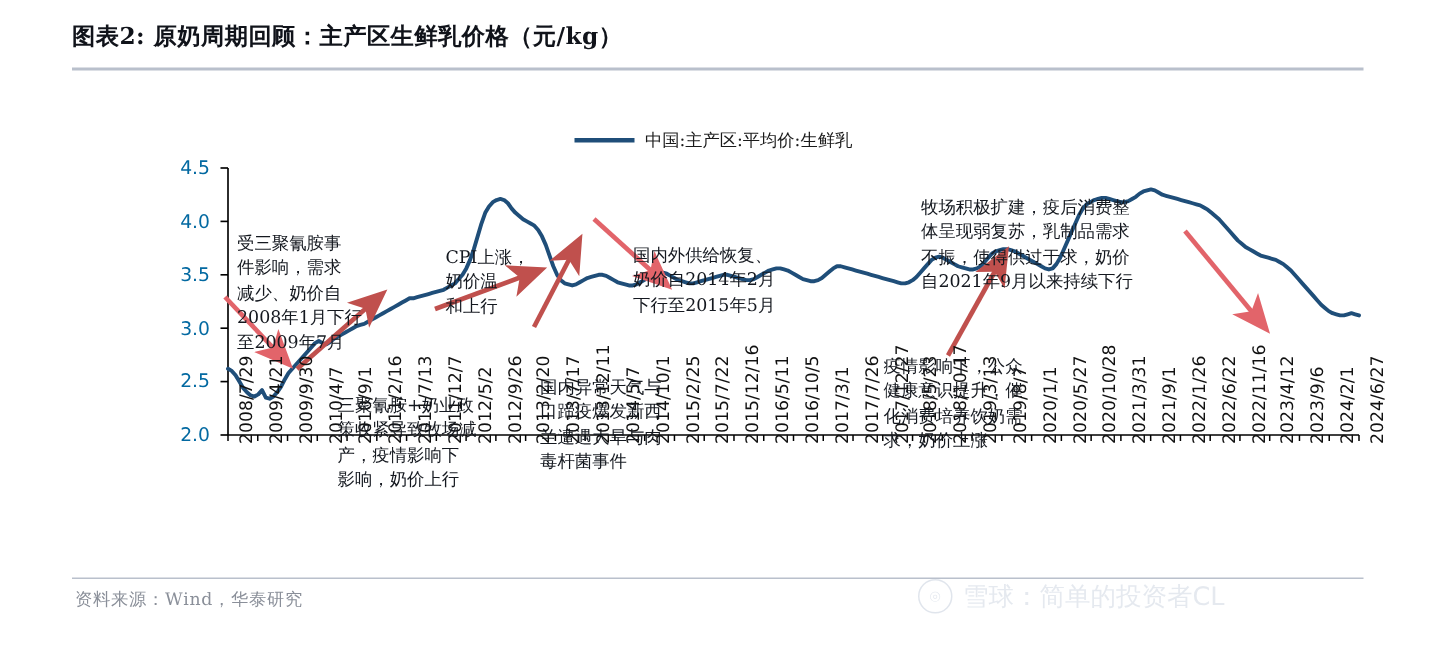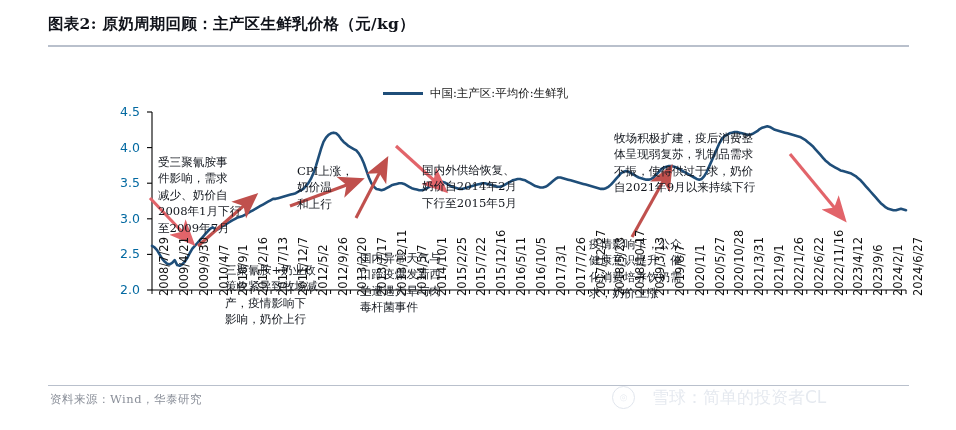--- a/index.html
+++ b/index.html
@@ -33,21 +33,21 @@
   }
   .source{
     position:absolute;left:50px;top:392px;
     font-family:"DejaVu Serif","Liberation Serif",serif;
     font-size:11.5px;color:#8a8f99;letter-spacing:.5px;white-space:nowrap;
   }
 
   
   .watermark{
     position:absolute;left:612px;top:386px;
-    display:flex;align-items:center;gap:17px;
+    display:flex;align-items:center;gap:7px;
     opacity:.5;
   }
   .wm-logo{
     width:21px;height:21px;border-radius:50%;
     border:1.6px solid #c3ccdb;
     display:flex;align-items:center;justify-content:center;
     font-size:12px;color:#c3ccdb;line-height:1;
     font-family:"DejaVu Sans",sans-serif;
   }
   .wm-text{

